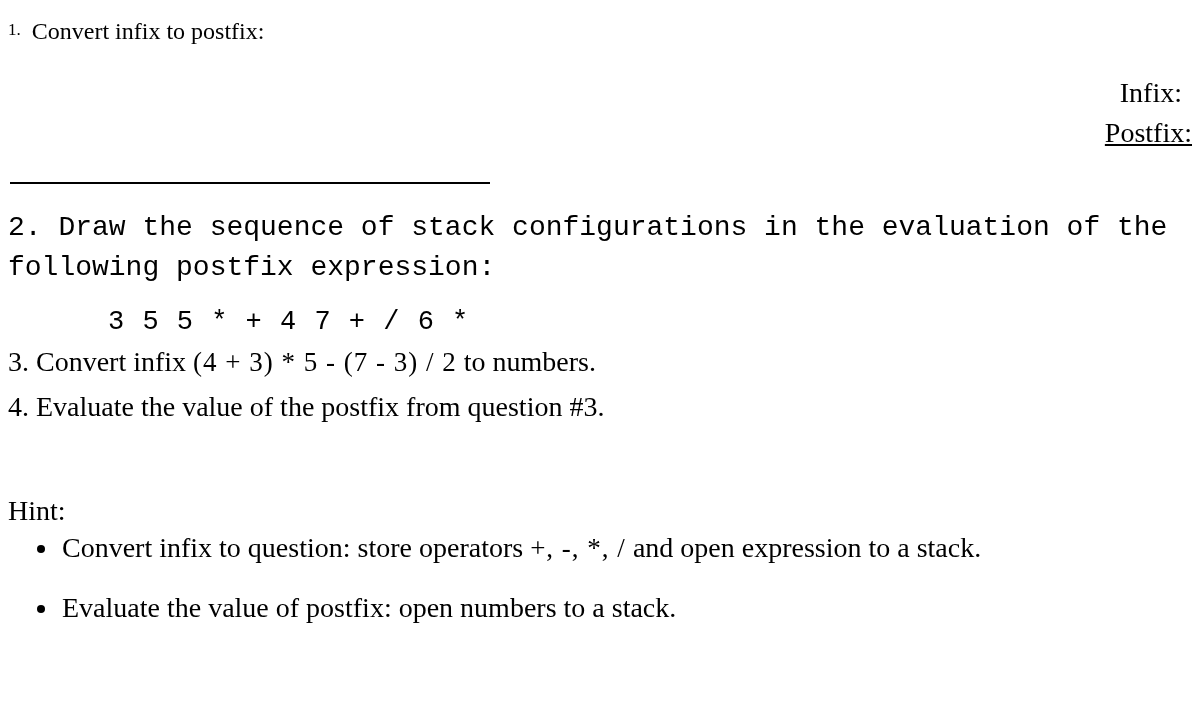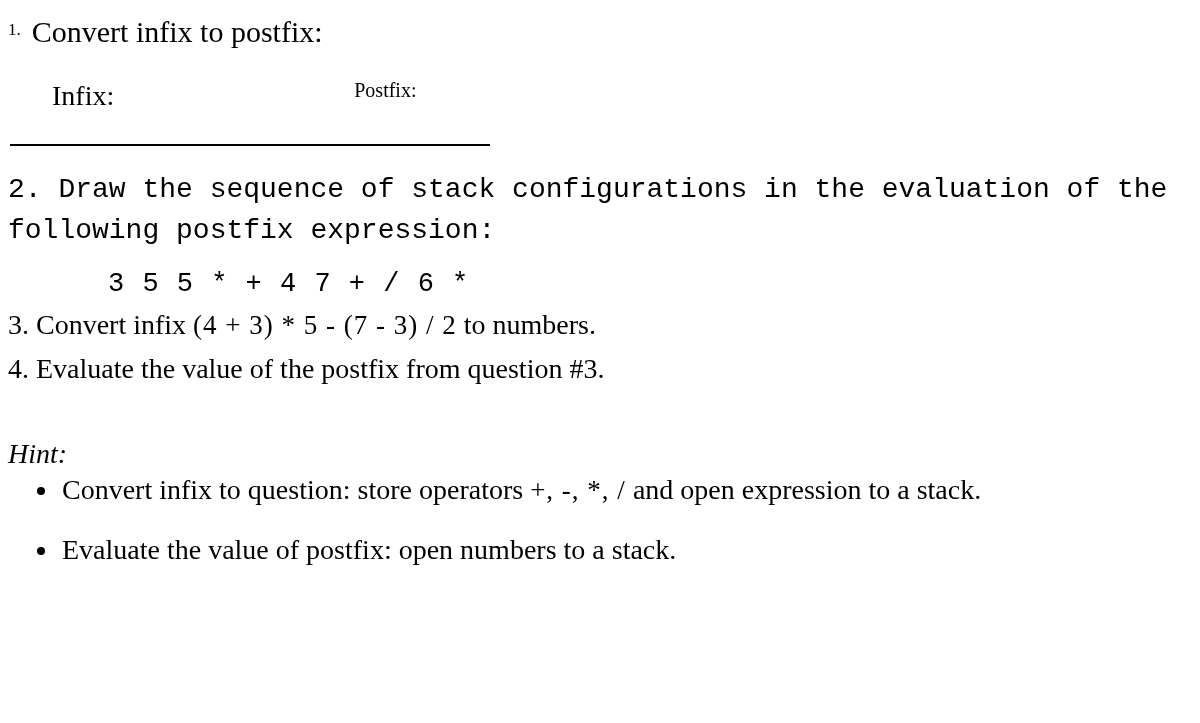--- a/index.html
+++ b/index.html
@@ -20,40 +20,42 @@
       margin-bottom: 22px;
     }
     .q1-label {
       font-size: 17px;
       vertical-align: top;
       display: inline-block;
       padding-top: 8px;
       margin-right: 4px;
     }
     .q1-text {
-      font-size: 30px;
+      font-size: 24px;
     }
     .infix-row {
       display: flex;
       margin-left: 44px;
       margin-bottom: 20px;
-      align-items: flex-start;
+      align-items: flex-end;
+      flex-direction: column;
     }
     .infix-label {
       font-size: 28px;
       margin-right: 10px;
     }
     .infix-expr {
       font-family: 'Courier New', Courier, monospace;
       font-size: 27px;
       letter-spacing: 1px;
     }
     .postfix-label {
-      font-size: 20px;
+      font-size: 28px;
       margin-left: 230px;
+      text-decoration: underline;
     }
     .hr-line {
       border: none;
       border-top: 2px solid #000;
       width: 480px;
       margin-left: 2px;
       margin-top: 28px;
       margin-bottom: 24px;
     }
     .q-block {
@@ -72,23 +74,22 @@
       font-size: 28px;
       margin-bottom: 4px;
     }
     .mono-inline {
       font-family: Liberation Serif, serif;
       font-size: 27px;
       letter-spacing: 1px;
     }
     .hint-header {
       font-size: 28px;
-      margin-top: 44px;
+      margin-top: 64px;
       margin-bottom: 0px;
-      font-style: italic;
     }
     .hint-list {
       list-style-type: disc;
       margin-left: 52px;
       font-size: 28px;
     }
     .hint-list li {
       margin-bottom: 28px;
       line-height: 1.15;
       padding-left: 2px;

